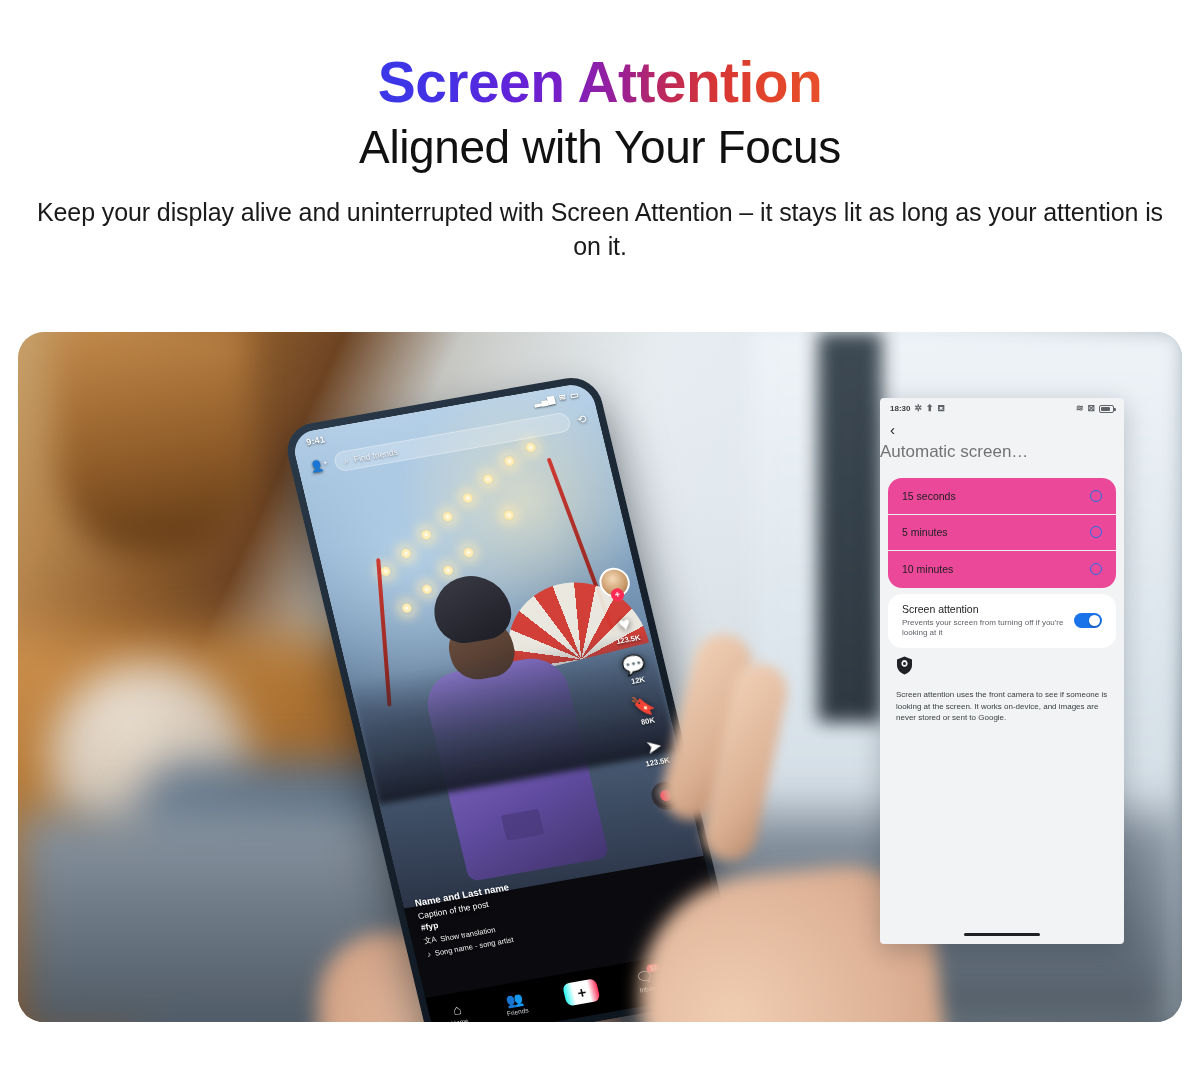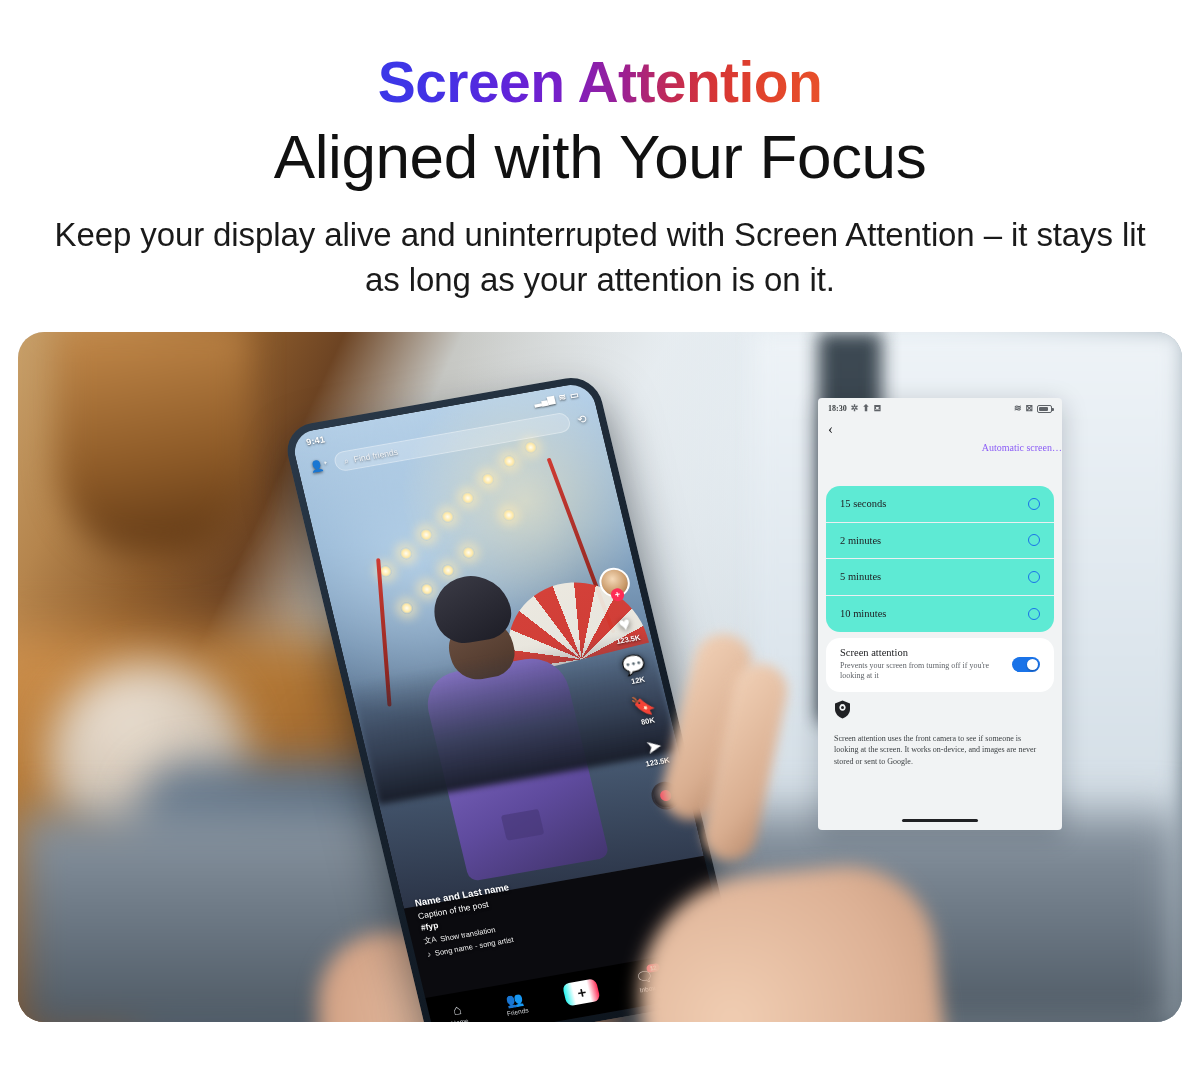--- a/index.html
+++ b/index.html
@@ -23,32 +23,32 @@
         #7a1fc6 42%, #9b2094 55%, #c22a55 66%,
         #d63535 76%, #e1422c 86%, #e8502a 100%);
     -webkit-background-clip: text;
     background-clip: text;
     -webkit-text-fill-color: transparent;
     color: transparent;
     display: inline-block;
   }
 
   .title-sub {
-    font-size: 62px;
+    font-size: 46px;
     font-weight: 400;
     color: #111111;
     line-height: 1.12;
     margin-top: 8px;
     letter-spacing: -0.4px;
   }
 
   .lede {
     margin: 22px auto 0;
     width: 1130px;
-    font-size: 33px;
+    font-size: 25px;
     line-height: 1.36;
     color: #1a1a1a;
     font-weight: 400;
     letter-spacing: -0.1px;
   }
 
   
   .hero {
     position: absolute;
     left: 18px; top: 332px;
@@ -285,27 +285,27 @@
   }
   .nav-badge {
     position:absolute; top:-4px; right:-8px;
     background:#fe2c55; color:#fff; font-size:6px; font-weight:700;
     border-radius:8px; padding:1px 3px; line-height:1;
   }
 
   
   .settings {
     position:absolute;
-    left: 800px; top: 66px;
-    width: 244px; height: 432px;
+    left: 862px; top: 66px;
+    width: 244px; height: 546px;
     background:#f1f3f4;
     border-radius: 4px;
     overflow:hidden;
     box-shadow: 0 6px 26px rgba(10,20,30,.22);
-    font-family: Liberation Serif, serif;
+    font-family: Liberation Sans, sans-serif;
   }
   .set-status {
     display:flex; justify-content:space-between; align-items:center;
     padding: 6px 10px 3px; font-size:8px; color:#3c4043; font-weight:600;
   }
   .set-status .l, .set-status .r { display:flex; align-items:center; gap:4px; }
   .mini-ico { font-size:9px; color:#5f6368; line-height:1; }
   .batt {
     width:15px; height:8px; border:1.2px solid #5f6368; border-radius:2px;
     position:relative; display:inline-block;
@@ -313,25 +313,25 @@
   .batt::before{content:"";position:absolute;left:1px;top:1px;bottom:1px;right:3px;background:#5f6368;border-radius:1px;}
   .batt::after{content:"";position:absolute;right:-3px;top:2px;width:1.6px;height:3px;background:#5f6368;border-radius:0 1px 1px 0;}
 
   .set-appbar { position:relative; height:58px; }
   .set-back {
     position:absolute; left:10px; top:6px;
     font-size:15px; color:#202124; line-height:1;
   }
   .set-title {
     position:absolute; left:0; right:0; top:26px;
-    text-align:right; font-size:10px; color:#8b5cf6; font-weight:400;
+    text-align:left; font-size:17px; color:#737373; font-weight:400;
   }
 
   .set-card {
-    margin: 12px 8px 0; background:#5eead4;
+    margin: 4px 8px 0; background:#ec4899;
     border-radius: 14px; overflow:hidden;
   }
   .opt-row {
     display:flex; align-items:center; justify-content:space-between;
     padding: 0 14px; height: 36.5px;
     border-bottom: 1px solid #eceff1;
   }
   .opt-row:last-child { border-bottom:none; }
   .opt-label { font-size:10.5px; color:#202124; }
   .radio {
@@ -533,24 +533,20 @@
       <span class="set-back">‹</span>
       <div class="set-title">Automatic screen…</div>
     </div>
 
     <div class="set-card">
       <div class="opt-row">
         <span class="opt-label">15 seconds</span>
         <span class="radio"></span>
       </div>
       <div class="opt-row">
-        <span class="opt-label">2 minutes</span>
-        <span class="radio"></span>
-      </div>
-      <div class="opt-row">
         <span class="opt-label">5 minutes</span>
         <span class="radio"></span>
       </div>
       <div class="opt-row">
         <span class="opt-label">10 minutes</span>
         <span class="radio"></span>
       </div>
     </div>
 
     <div class="attn-card">

